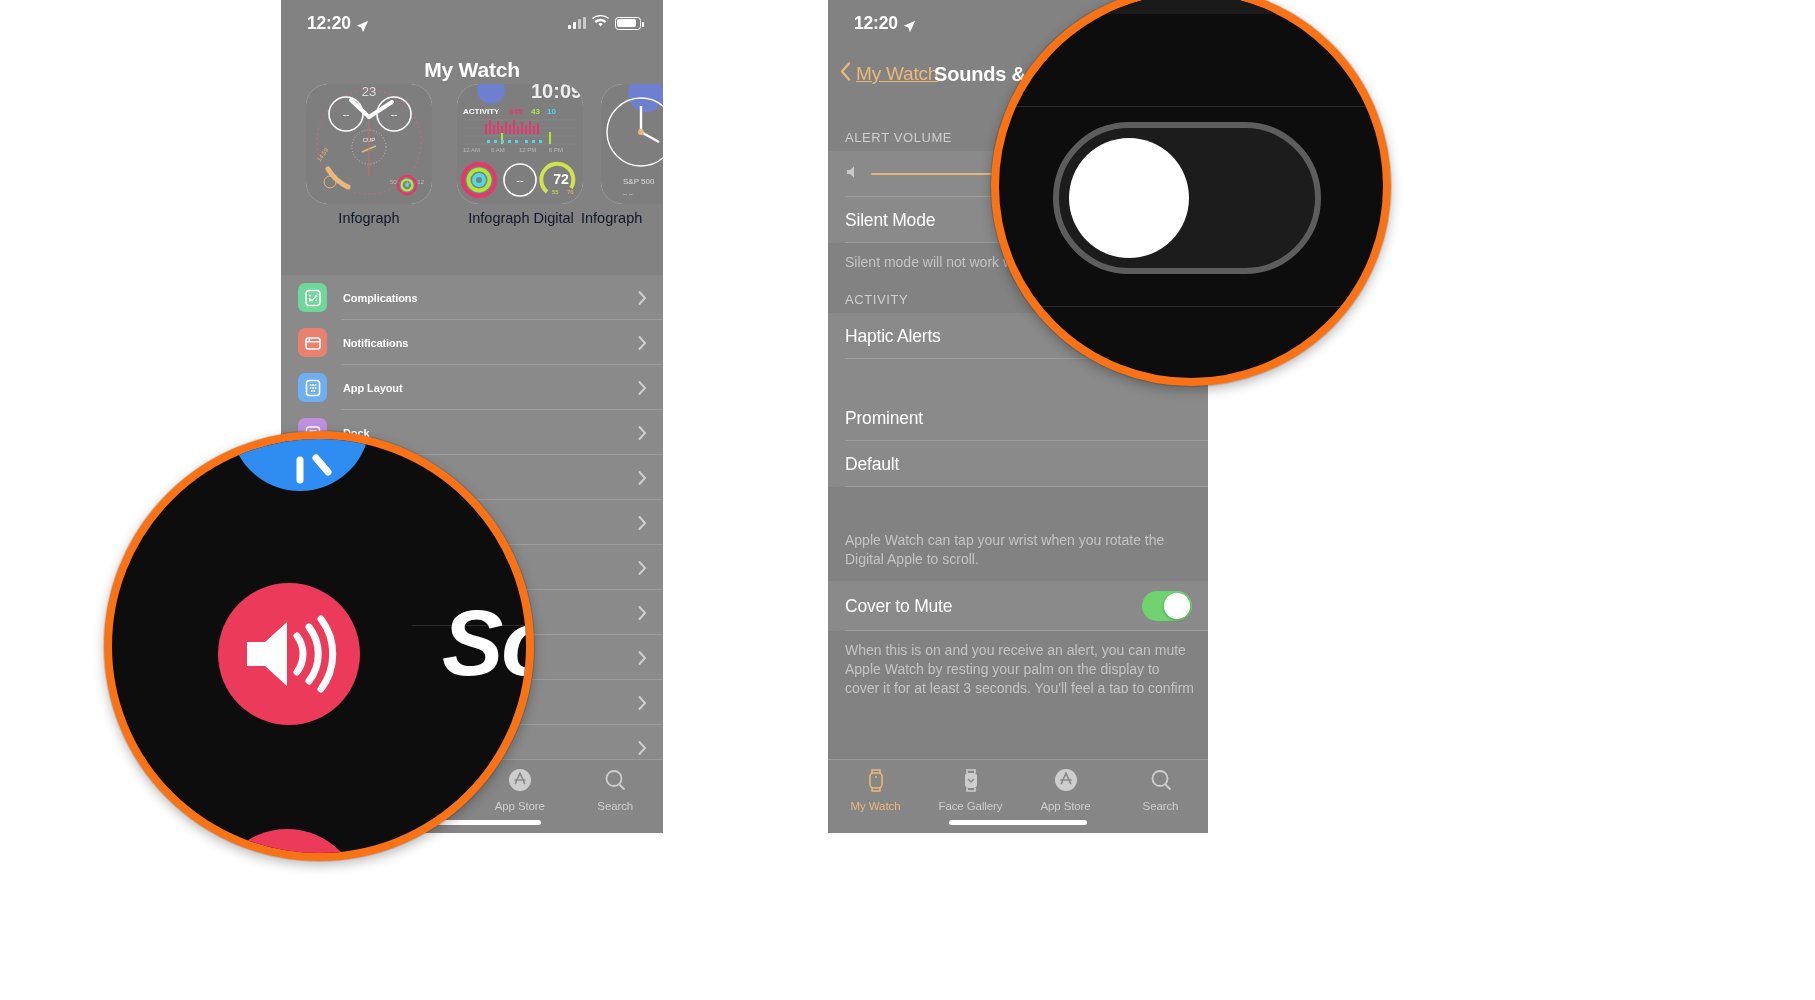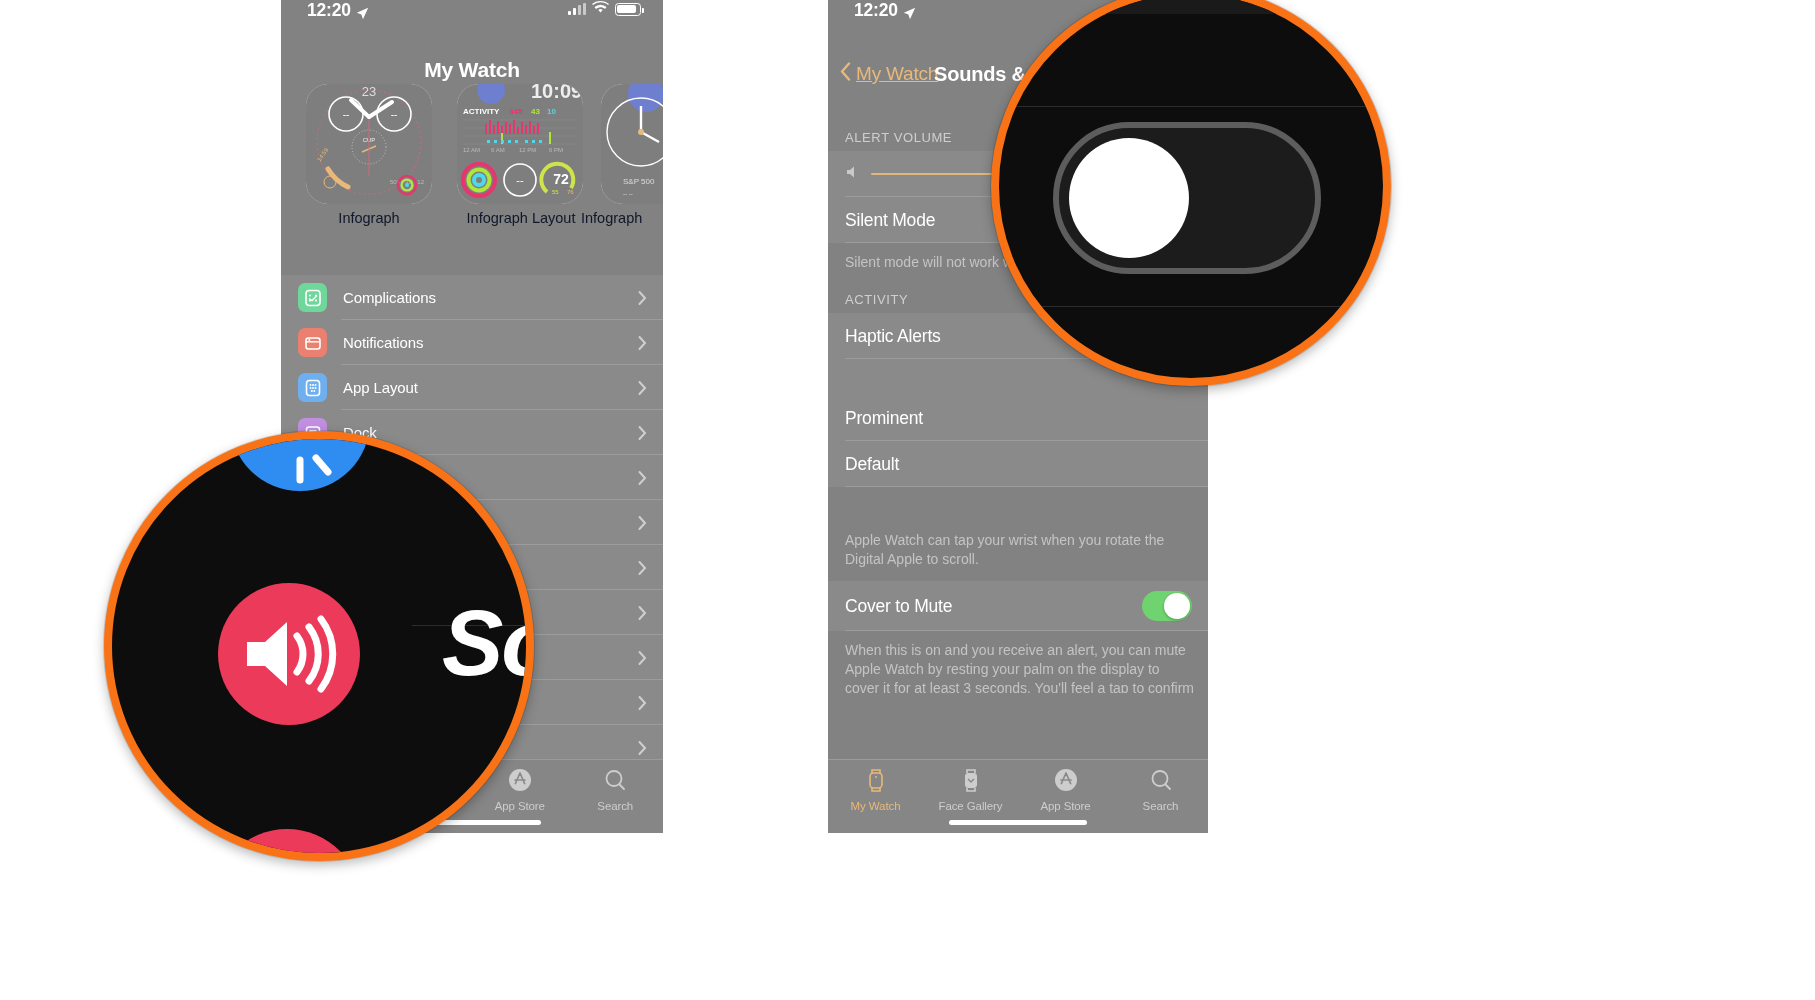--- a/index.html
+++ b/index.html
@@ -15,21 +15,21 @@
   .phone {
     position: absolute;
     background: #828282;
     overflow: hidden;
   }
   #phone-left  { left: 281px; top: 0px;  width: 382px; height: 833px; }
   #phone-right { left: 828px; top: 0px;  width: 380px; height: 833px; }
 
   .statusbar {
     position: absolute; left: 0; top: 0; width: 100%; height: 46px;
-    display: flex; align-items: flex-start;
+    display: flex; align-items: center;
   }
   .clock {
     color: #fff; font-size: 17.5px; font-weight: bold;
     letter-spacing: -0.2px; margin-left: 26px;
     display: flex; align-items: center; gap: 5px;
   }
   .loc-arrow { display: inline-block; width: 13px; height: 13px; }
   .sb-right { margin-left: auto; margin-right: 22px; display: flex; align-items: center; gap: 6px; }
   .bars { display: flex; align-items: flex-end; gap: 2px; height: 12px; }
   .bars i { display:block; width: 3px; background:#fff; border-radius:1px; }
@@ -69,21 +69,21 @@
   .row::after {
     content:""; position:absolute; left:60px; right:0; bottom:0; height:1px;
     background: rgba(255,255,255,0.16);
   }
   .row.plain { padding-left: 0; }
   .row.plain::after { left: 17px; }
   .row-icon {
     width: 29px; height: 29px; border-radius: 7px; flex: 0 0 29px;
     display:flex; align-items:center; justify-content:center;
   }
-  .row-label { color:#fff; font-size:15px; margin-left:16px; letter-spacing:-0.1px; }
+  .row-label { color:#fff; font-size:11px; margin-left:16px; letter-spacing:-0.1px;font-weight:bold; }
   .chev {
     position:absolute; right:16px; top:50%; transform:translateY(-50%);
     color:#d6d6d6; font-size:16px; font-weight: bold; opacity:.85;
   }
   .chev svg{display:block}
 
   
   .navbar-r {
     position:absolute; top:56px; left:0; width:100%; height:36px;
     display:flex; align-items:center;
@@ -310,21 +310,21 @@
           <circle cx="45" cy="10" r="18" fill="#6e7fd0"></circle>
           <circle cx="40" cy="48" r="34" fill="none" stroke="#fff" stroke-width="1.4"></circle>
           <path d="M40 48 L40 22" stroke="#fff" stroke-width="2.4"></path>
           <path d="M40 48 L58 58" stroke="#fff" stroke-width="2.4"></path>
           <circle cx="40" cy="48" r="3" fill="#e8b978"></circle>
           <text x="22" y="100" fill="#ddd" font-size="8">S&amp;P 500</text>
           <text x="22" y="112" fill="#ddd" font-size="6">-- --</text>
         </svg>
       </div>
       <div class="face-label fl-1">Infograph</div>
-      <div class="face-label fl-2">Infograph Layout</div>
+      <div class="face-label fl-2">Infograph Digital</div>
       <div class="face-label fl-3">Infograph</div>
     </div>
 
     <div class="gap-band" style="top:239px;height:36px;"></div>
 
     <div class="list" style="top:275px;">
 
       <div class="row">
         <span class="row-icon" style="background:#6fd79a">
           <svg width="20" height="20" viewBox="0 0 20 20">

